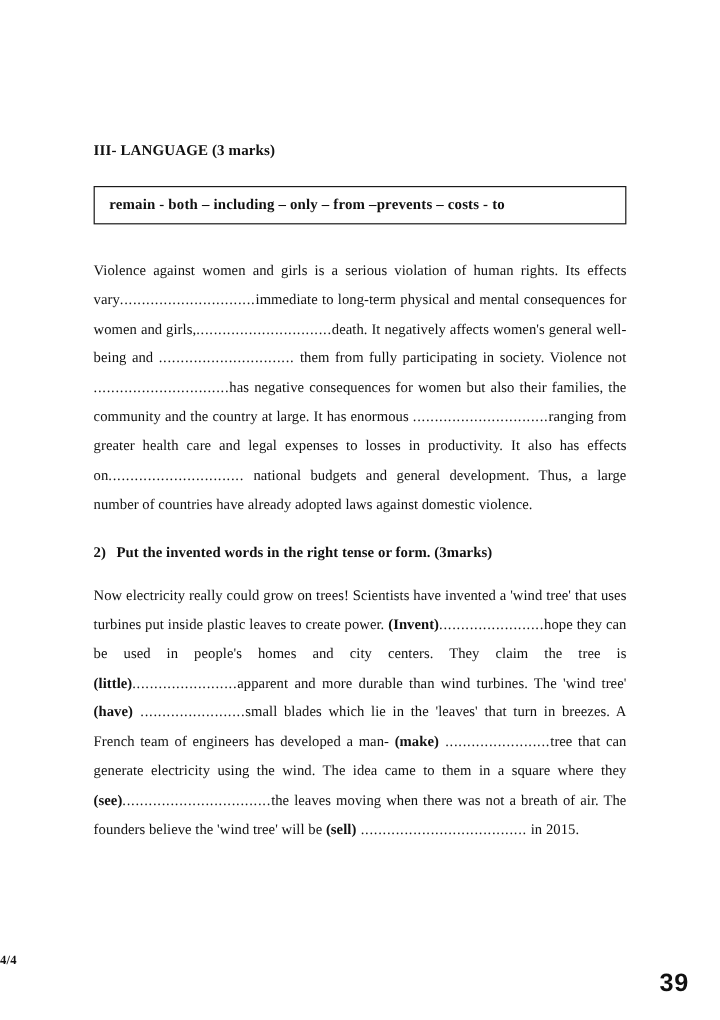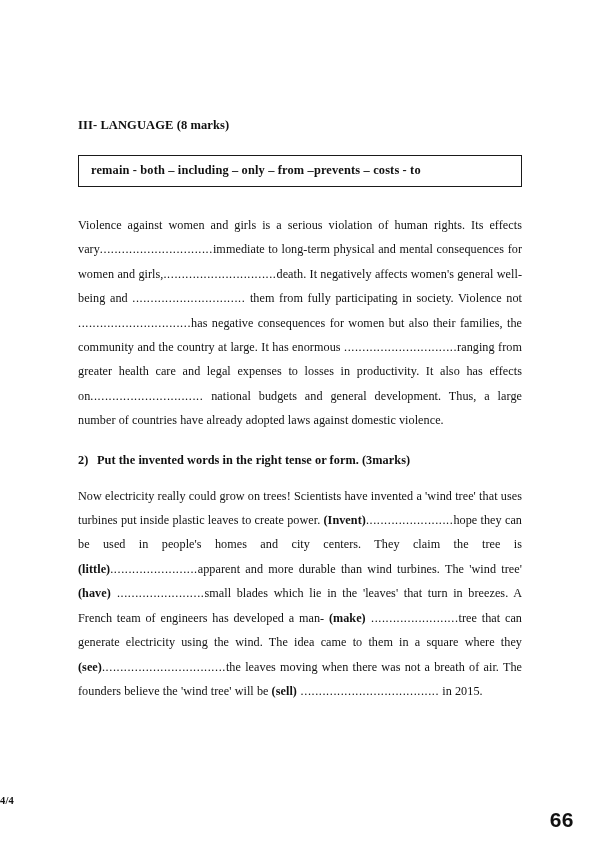--- a/index.html
+++ b/index.html
@@ -108,21 +108,21 @@
     letter-spacing: 0.5px;
   }
 </style>
 </head>
 <body>
 
 <div class="page">
 
   <div class="content">
 
-    <h1 class="section-title">III- LANGUAGE (8 marks)</h1>
+    <h1 class="section-title">III- LANGUAGE (3 marks)</h1>
 
 
     <div class="wordbank-wrap">
       <div class="wordbank">remain  -  both – including – only – from –prevents – costs - to</div>
     </div>
 
     <p class="para">
       <span>Violence against women and girls is a serious violation of human rights. Its effects vary</span><span class="blank">...............................</span><span>immediate to long-term physical and mental consequences for women and girls,</span><span class="blank">...............................</span><span>death. It negatively affects women's general well-being and </span><span class="blank">...............................</span><span> them from fully participating in society. Violence not </span><span class="blank">...............................</span><span>has negative consequences for women but also their families, the community and the country at large. It has enormous </span><span class="blank">...............................</span><span>ranging from greater health care and legal expenses to losses in productivity. It also has effects on</span><span class="blank">...............................</span><span> national budgets and general development. Thus, a large number of countries have already adopted laws against domestic violence.</span>
     </p>
 
@@ -131,15 +131,15 @@
     </div>
 
     <p class="para last">
       <span>Now electricity really could grow on trees! Scientists have invented a 'wind tree' that uses turbines put inside plastic leaves to create power. </span><span class="b">(Invent)</span><span class="blank">........................</span><span>hope they can be used in people's homes and city centers. They claim the tree is </span><span class="b">(little)</span><span class="blank">........................</span><span>apparent and more durable than wind turbines. The 'wind tree' </span><span class="b">(have)</span><span class="blank"> ........................</span><span>small blades which lie in the 'leaves' that turn in breezes. A French team of engineers has developed a man- </span><span class="b">(make)</span><span class="blank"> ........................</span><span>tree that can generate electricity using the wind. The idea came to them in a square where they </span><span class="b">(see)</span><span class="blank">..................................</span><span>the leaves moving when there was not a breath of air. The founders believe the 'wind tree' will be </span><span class="b">(sell)</span><span class="blank"> ......................................</span><span> in 2015.</span>
     </p>
 
   </div>
 
   <div class="footer-page">4/4</div>
 
-  <div class="corner-number">66</div>
+  <div class="corner-number">39</div>
 
 </div>
 
 </body></html>

